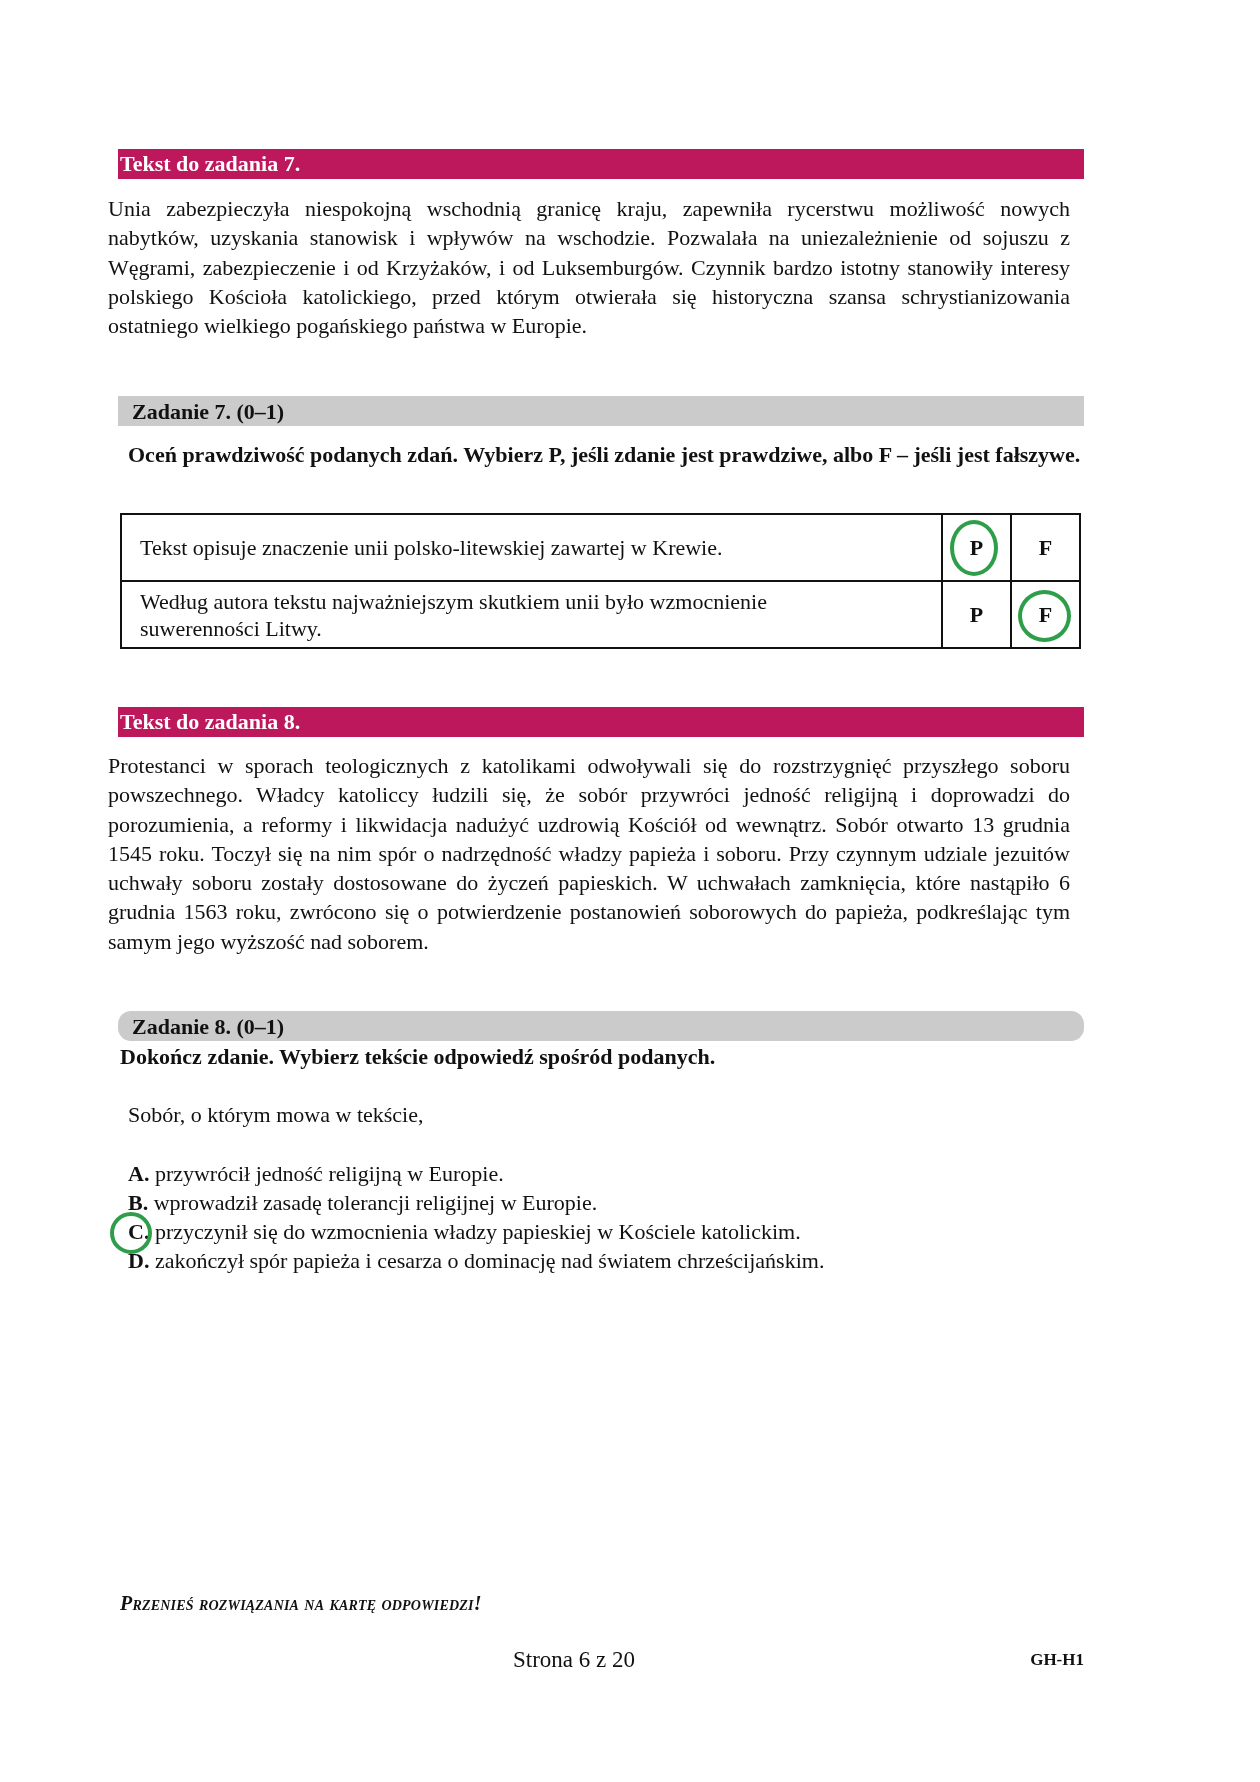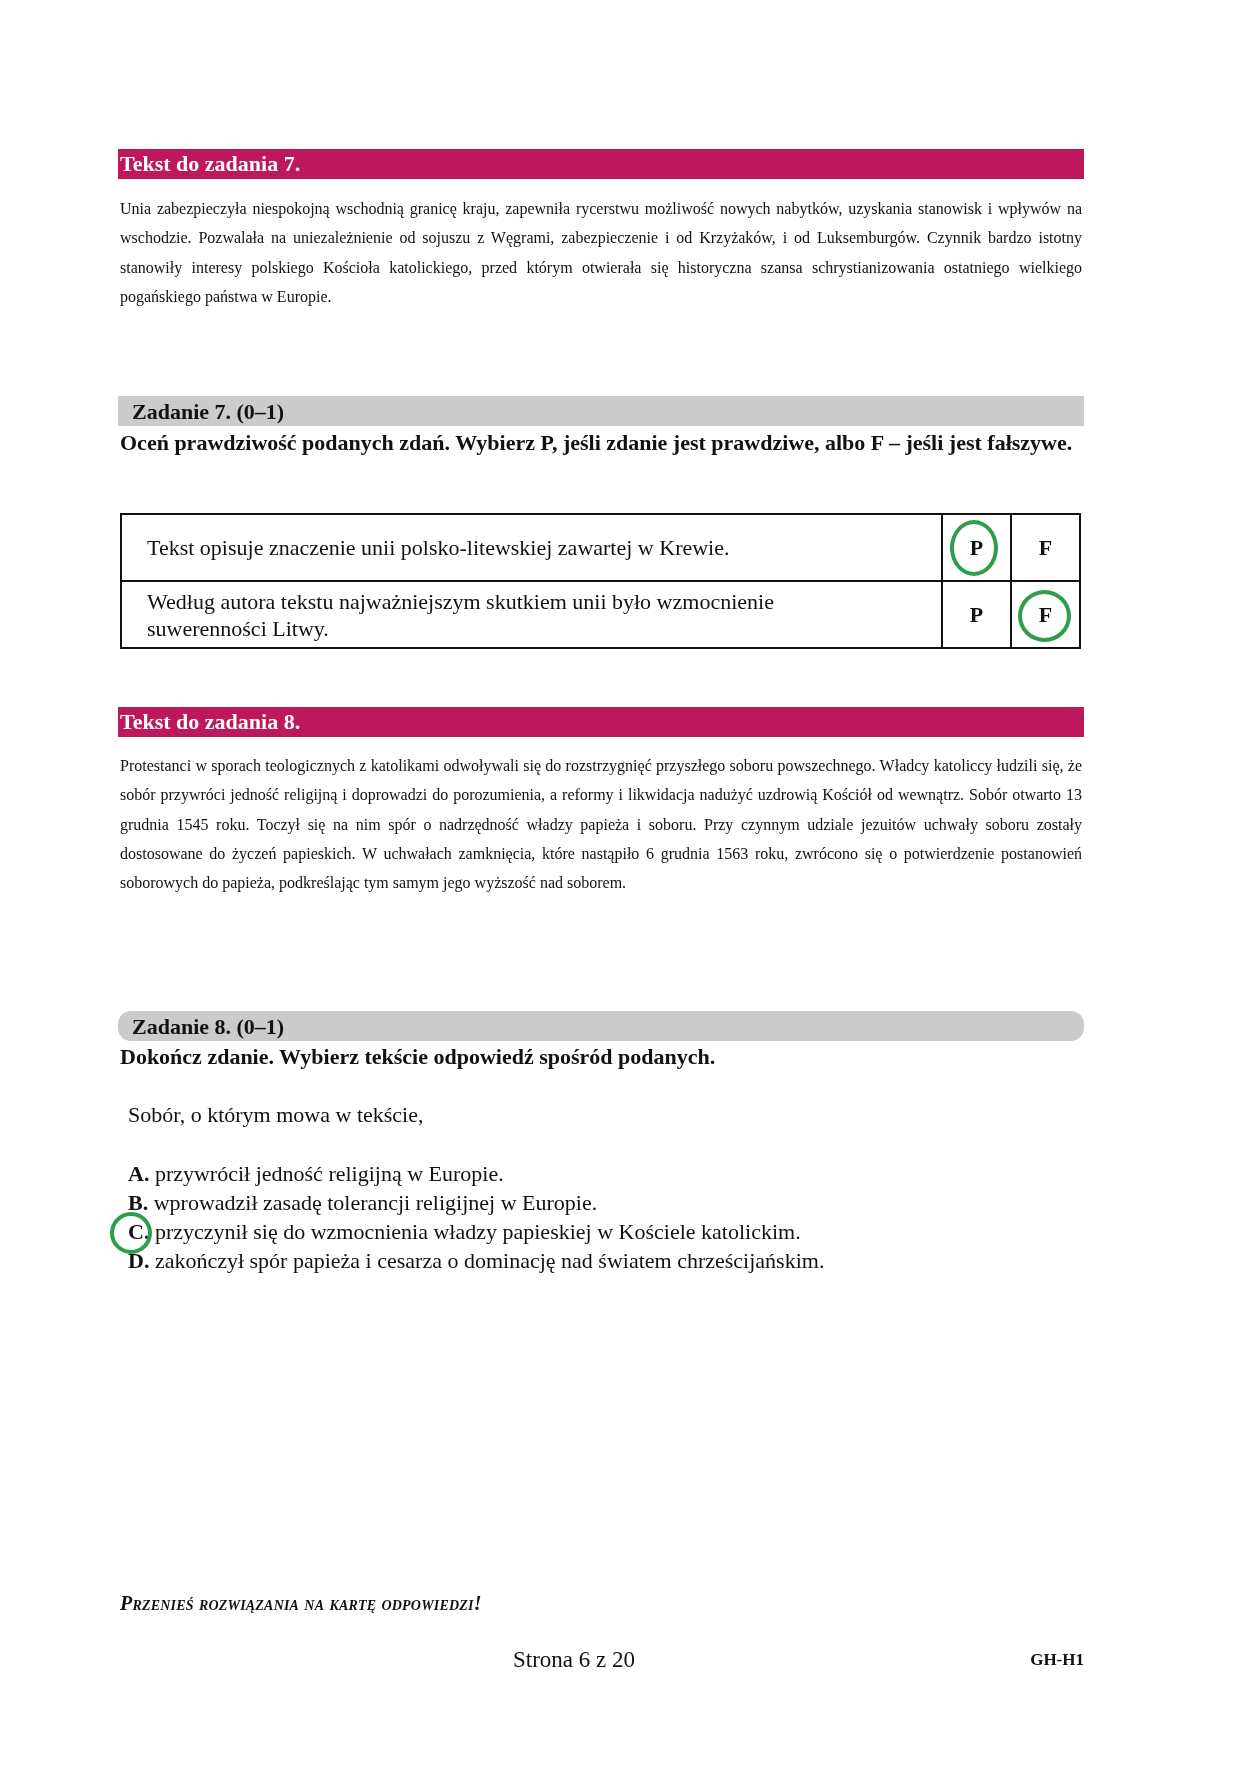--- a/index.html
+++ b/index.html
@@ -2,42 +2,42 @@
 <html><head>
 <meta charset="utf-8">
 <style>
   html, body { margin:0; padding:0; background:#ffffff; }
   body { width:1260px; height:1782px; position:relative; overflow:hidden;
          font-family:"Liberation Serif", "DejaVu Serif", serif; color:#111; }
   .bar-dark { position:absolute; left:118px; width:966px; height:30px; background:#be185d;
               color:#fff; font-weight:bold; font-size:22px; line-height:30px; padding-left:2px; box-sizing:border-box; }
   .bar-gray { position:absolute; left:118px; width:966px; height:30px; background:#cbcbcb;
               color:#111; font-weight:bold; font-size:22px; line-height:31px; padding-left:14px; box-sizing:border-box; }
-  .para { position:absolute; left:120px; width:962px; font-size:16px; line-height:29.3px;
+  .para { position:absolute; left:108px; width:962px; font-size:22px; line-height:29.3px;
           text-align:justify; }
   .instr { position:absolute; left:120px; width:962px; font-size:22px; line-height:29px; font-weight:bold; }
   table.tf { position:absolute; left:120px; top:513px; width:961px; border-collapse:collapse; font-size:22px; }
   table.tf td { border:2px solid #111; }
-  table.tf td.stmt { padding:0 25px; line-height:27px; }
+  table.tf td.stmt { padding:0 18px; line-height:27px; }
   table.tf td.opt { width:65px; text-align:center; font-weight:bold; position:relative; }
   .ring { position:absolute; border:4px solid #2e9e4a; border-radius:50%; box-sizing:border-box; pointer-events:none; }
   .opt-line { position:absolute; left:128px; font-size:22px; line-height:29px; white-space:nowrap; }
   .opt-line b { font-weight:bold; }
   .footer-note { position:absolute; left:120px; top:1592px; font-style:italic; font-weight:bold; font-size:20px; font-variant:small-caps; letter-spacing:0.2px; }
   .page-num { position:absolute; left:0; width:1148px; top:1647px; text-align:center; font-size:23px; padding-left:0; }
   .page-code { position:absolute; right:176px; top:1650px; font-size:17px; font-weight:bold; }
 </style>
 </head>
 <body>
 
 <div class="bar-dark" style="top:149px;">Tekst do zadania 7.</div>
 <div class="para" style="top:194px;">Unia zabezpieczyła niespokojną wschodnią granicę kraju, zapewniła rycerstwu możliwość nowych nabytków, uzyskania stanowisk i wpływów na wschodzie. Pozwalała na uniezależnienie od sojuszu z Węgrami, zabezpieczenie i od Krzyżaków, i od Luksemburgów. Czynnik bardzo istotny stanowiły interesy polskiego Kościoła katolickiego, przed którym otwierała się historyczna szansa schrystianizowania ostatniego wielkiego pogańskiego państwa w Europie.</div>
 
 <div class="bar-gray" style="top:396px;">Zadanie 7. (0–1)</div>
-<div class="instr" style="top:428px;">Oceń prawdziwość podanych zdań. Wybierz P, jeśli zdanie jest prawdziwe, albo F – jeśli jest fałszywe.</div>
+<div class="instr" style="top:440px;margin-left:8px;">Oceń prawdziwość podanych zdań. Wybierz P, jeśli zdanie jest prawdziwe, albo F – jeśli jest fałszywe.</div>
 
 <table class="tf">
   <tbody>
       <tr style="height:67px;">
     <td class="stmt">Tekst opisuje znaczenie unii polsko-litewskiej zawartej w Krewie.</td>
     <td class="opt">
       <span>P</span>
       <span class="ring" style="left:7px; top:5px; width:48px; height:56px;"></span>
     </td>
     <td class="opt">

